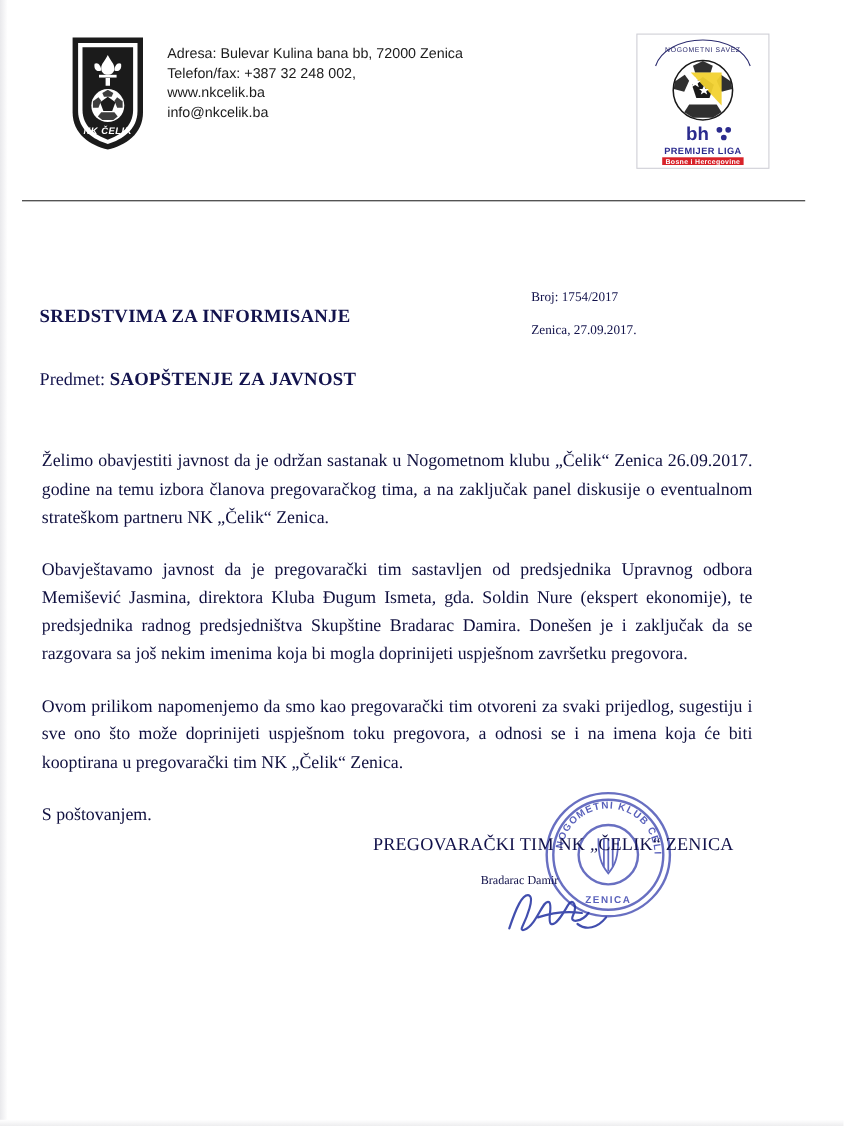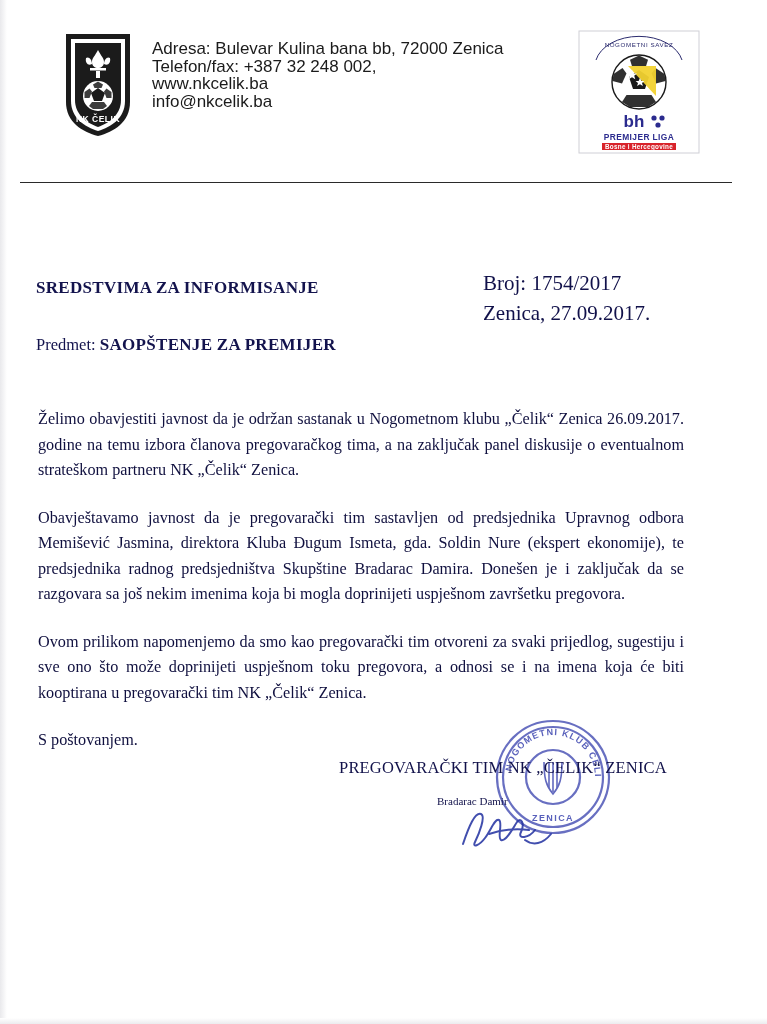--- a/index.html
+++ b/index.html
@@ -29,20 +29,21 @@
     width: 767px;
     height: 170px;
   }
 
   .crest {
     position: absolute;
     left: 62px;
     top: 30px;
     width: 72px;
     height: 110px;
+    font-style: italic;
   }
   .crest svg { display:block; }
 
   .header-text {
     position: absolute;
     left: 152px;
     top: 32px;
     width: 430px;
   }
   .club-name {
@@ -50,21 +51,21 @@
     font-size: 29.5px;
     font-weight: bold;
     letter-spacing: -0.2px;
     color: #161616;
     line-height: 1.1;
     white-space: nowrap;
   }
   .addr-lines {
     margin-top: 8px;
     font-family: "Liberation Sans", sans-serif;
-    font-size: 17px;
+    font-size: 13px;
     line-height: 17.5px;
     color: #1b1b1b;
   }
   .addr-lines div { white-space: nowrap; }
 
   .bh-logo {
     position: absolute;
     left: 578px;
     top: 30px;
     width: 122px;
@@ -77,22 +78,22 @@
     top: 182px;
     width: 712px;
     height: 1px;
     background: #2a2a2a;
   }
 
   
   .ref-block {
     position: absolute;
     left: 483px;
-    top: 268px;
-    font-size: 21px;
+    top: 255px;
+    font-size: 12px;
     line-height: 30px;
     color: #11114a;
   }
   .ref-block div { white-space: nowrap; }
 
   .recipient {
     position: absolute;
     left: 36px;
     top: 278px;
     font-size: 17px;
@@ -257,21 +258,21 @@
 
   <div class="ref-block">
     <div>Broj: 1754/2017</div>
     <div>Zenica, 27.09.2017.</div>
   </div>
 
   <div class="recipient">SREDSTVIMA ZA INFORMISANJE</div>
 
   <div class="subject">
     <span class="lbl">Predmet:</span>
-    <span class="val">SAOPŠTENJE ZA PREMIJER</span>
+    <span class="val">SAOPŠTENJE ZA JAVNOST</span>
   </div>
 
   <div class="letter-body">
     <p>Želimo obavjestiti javnost da je održan sastanak u Nogometnom klubu „Čelik“ Zenica 26.09.2017. godine na temu izbora članova pregovaračkog tima, a na zaključak panel diskusije o eventualnom strateškom partneru NK „Čelik“ Zenica.</p>
     <p>Obavještavamo javnost da je pregovarački tim sastavljen od predsjednika Upravnog odbora Memišević Jasmina, direktora Kluba Đugum Ismeta, gda. Soldin Nure (ekspert ekonomije), te predsjednika radnog predsjedništva Skupštine Bradarac Damira. Donešen je i zaključak da se razgovara sa još nekim imenima koja bi mogla doprinijeti uspješnom završetku pregovora.</p>
     <p>Ovom prilikom napomenjemo da smo kao pregovarački tim otvoreni za svaki prijedlog, sugestiju i sve ono što može doprinijeti uspješnom toku pregovora, a odnosi se i na imena koja će biti kooptirana u pregovarački tim NK „Čelik“ Zenica.</p>
     <p class="closing">S poštovanjem.</p>
   </div>
 
   <div class="stamp">

